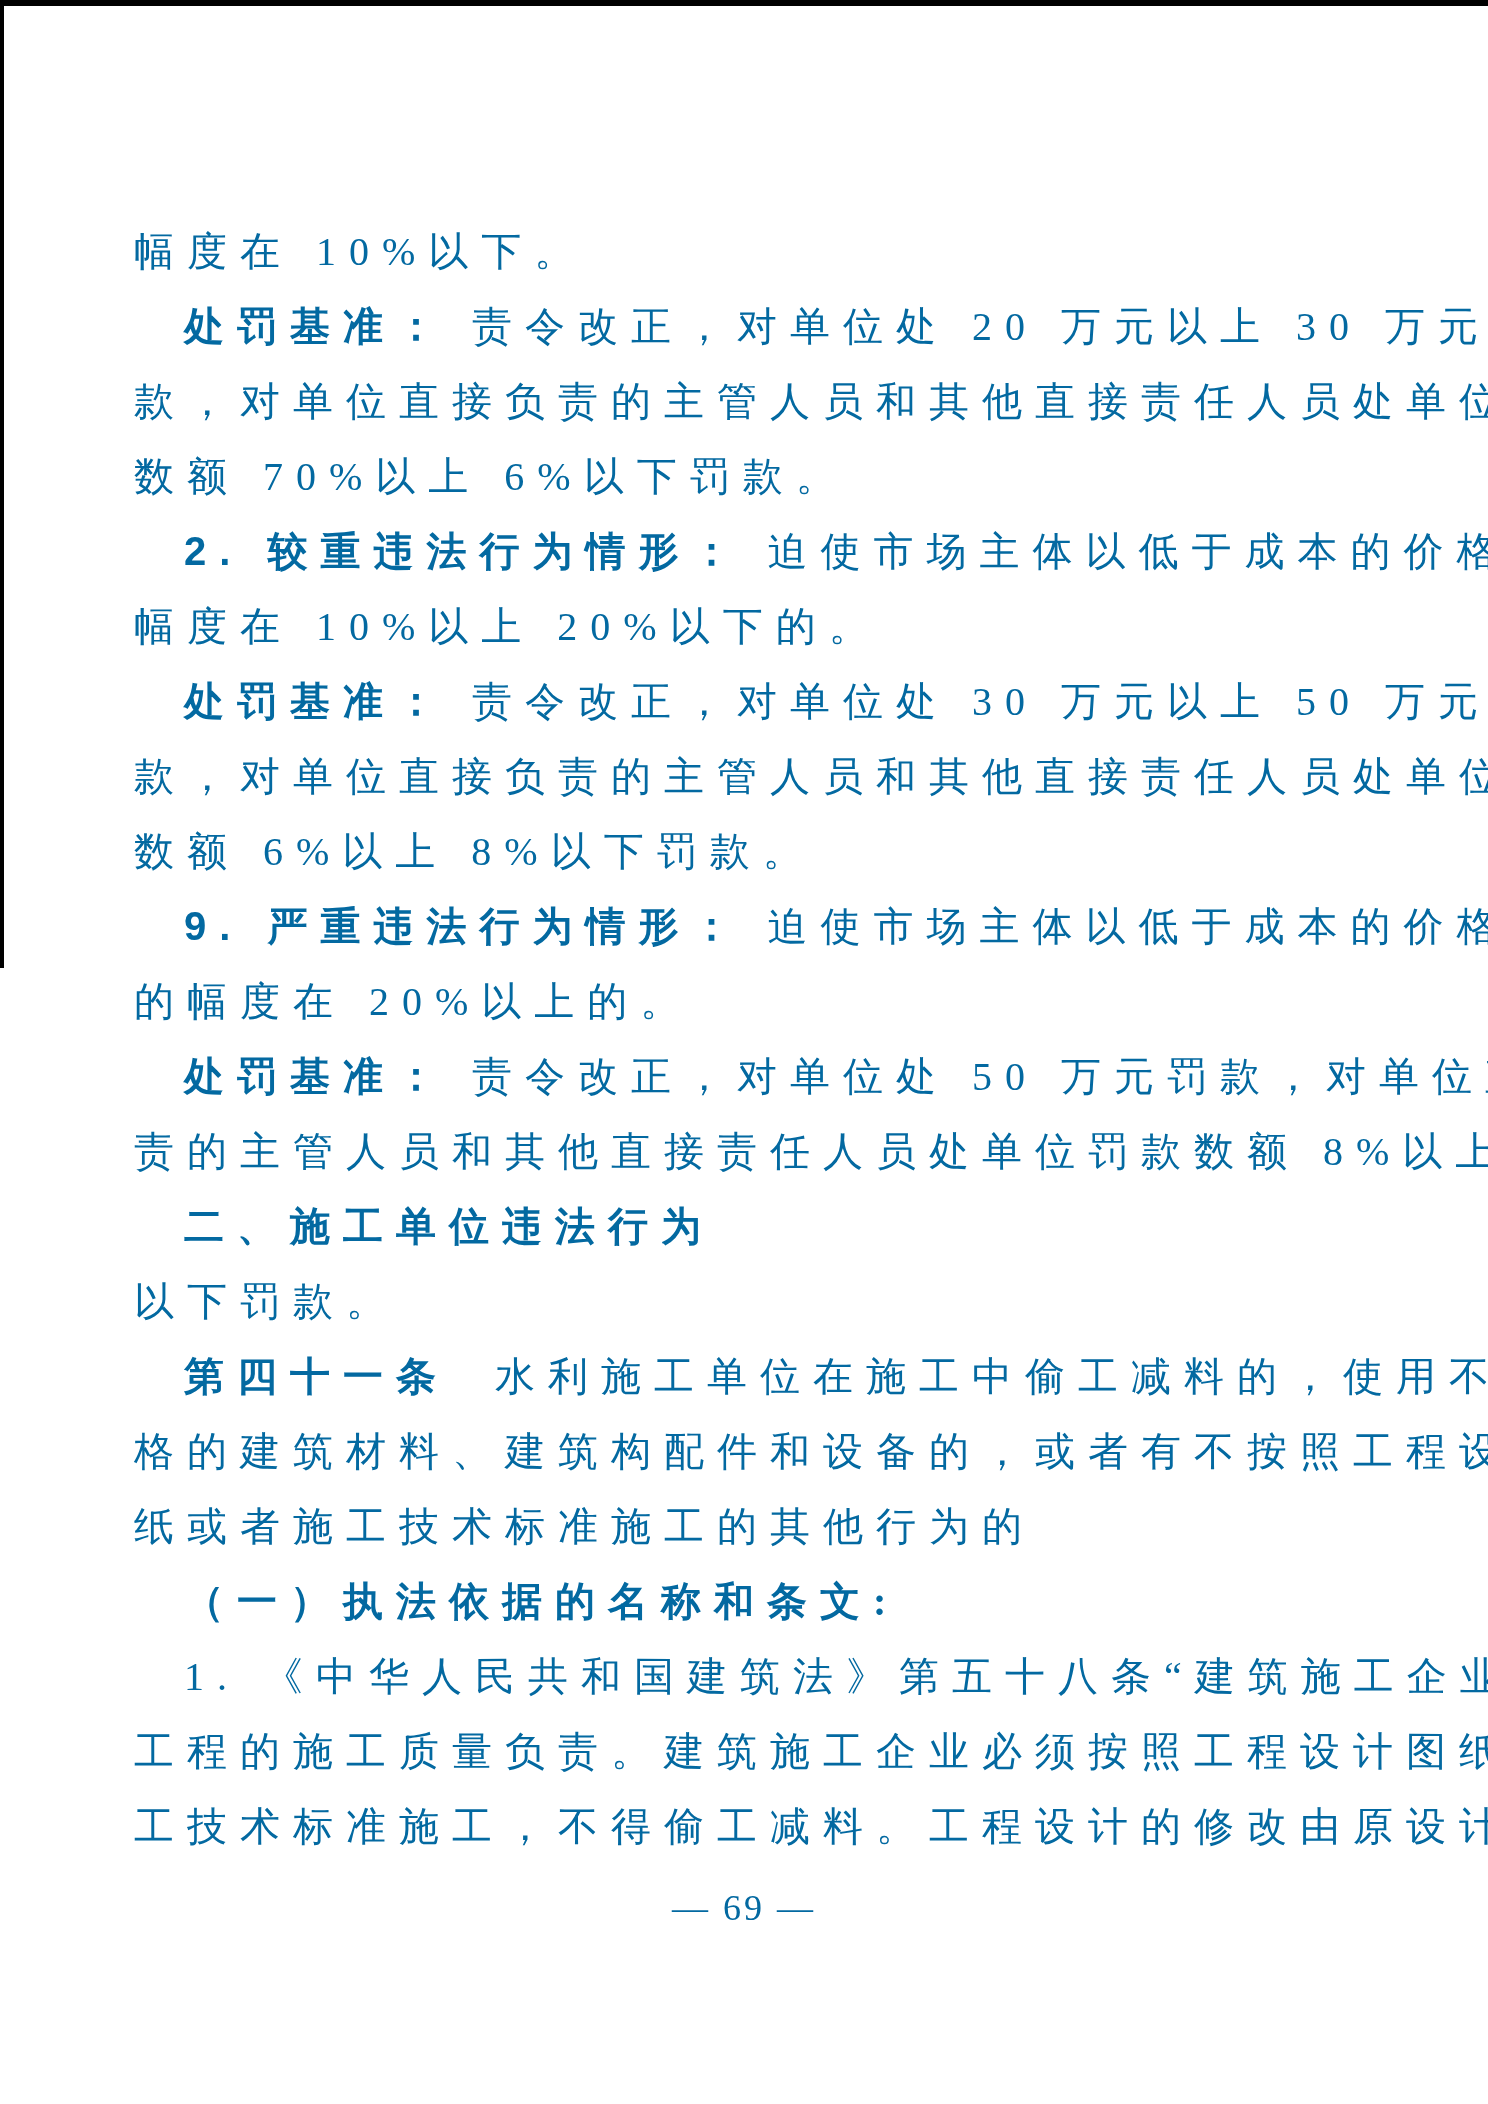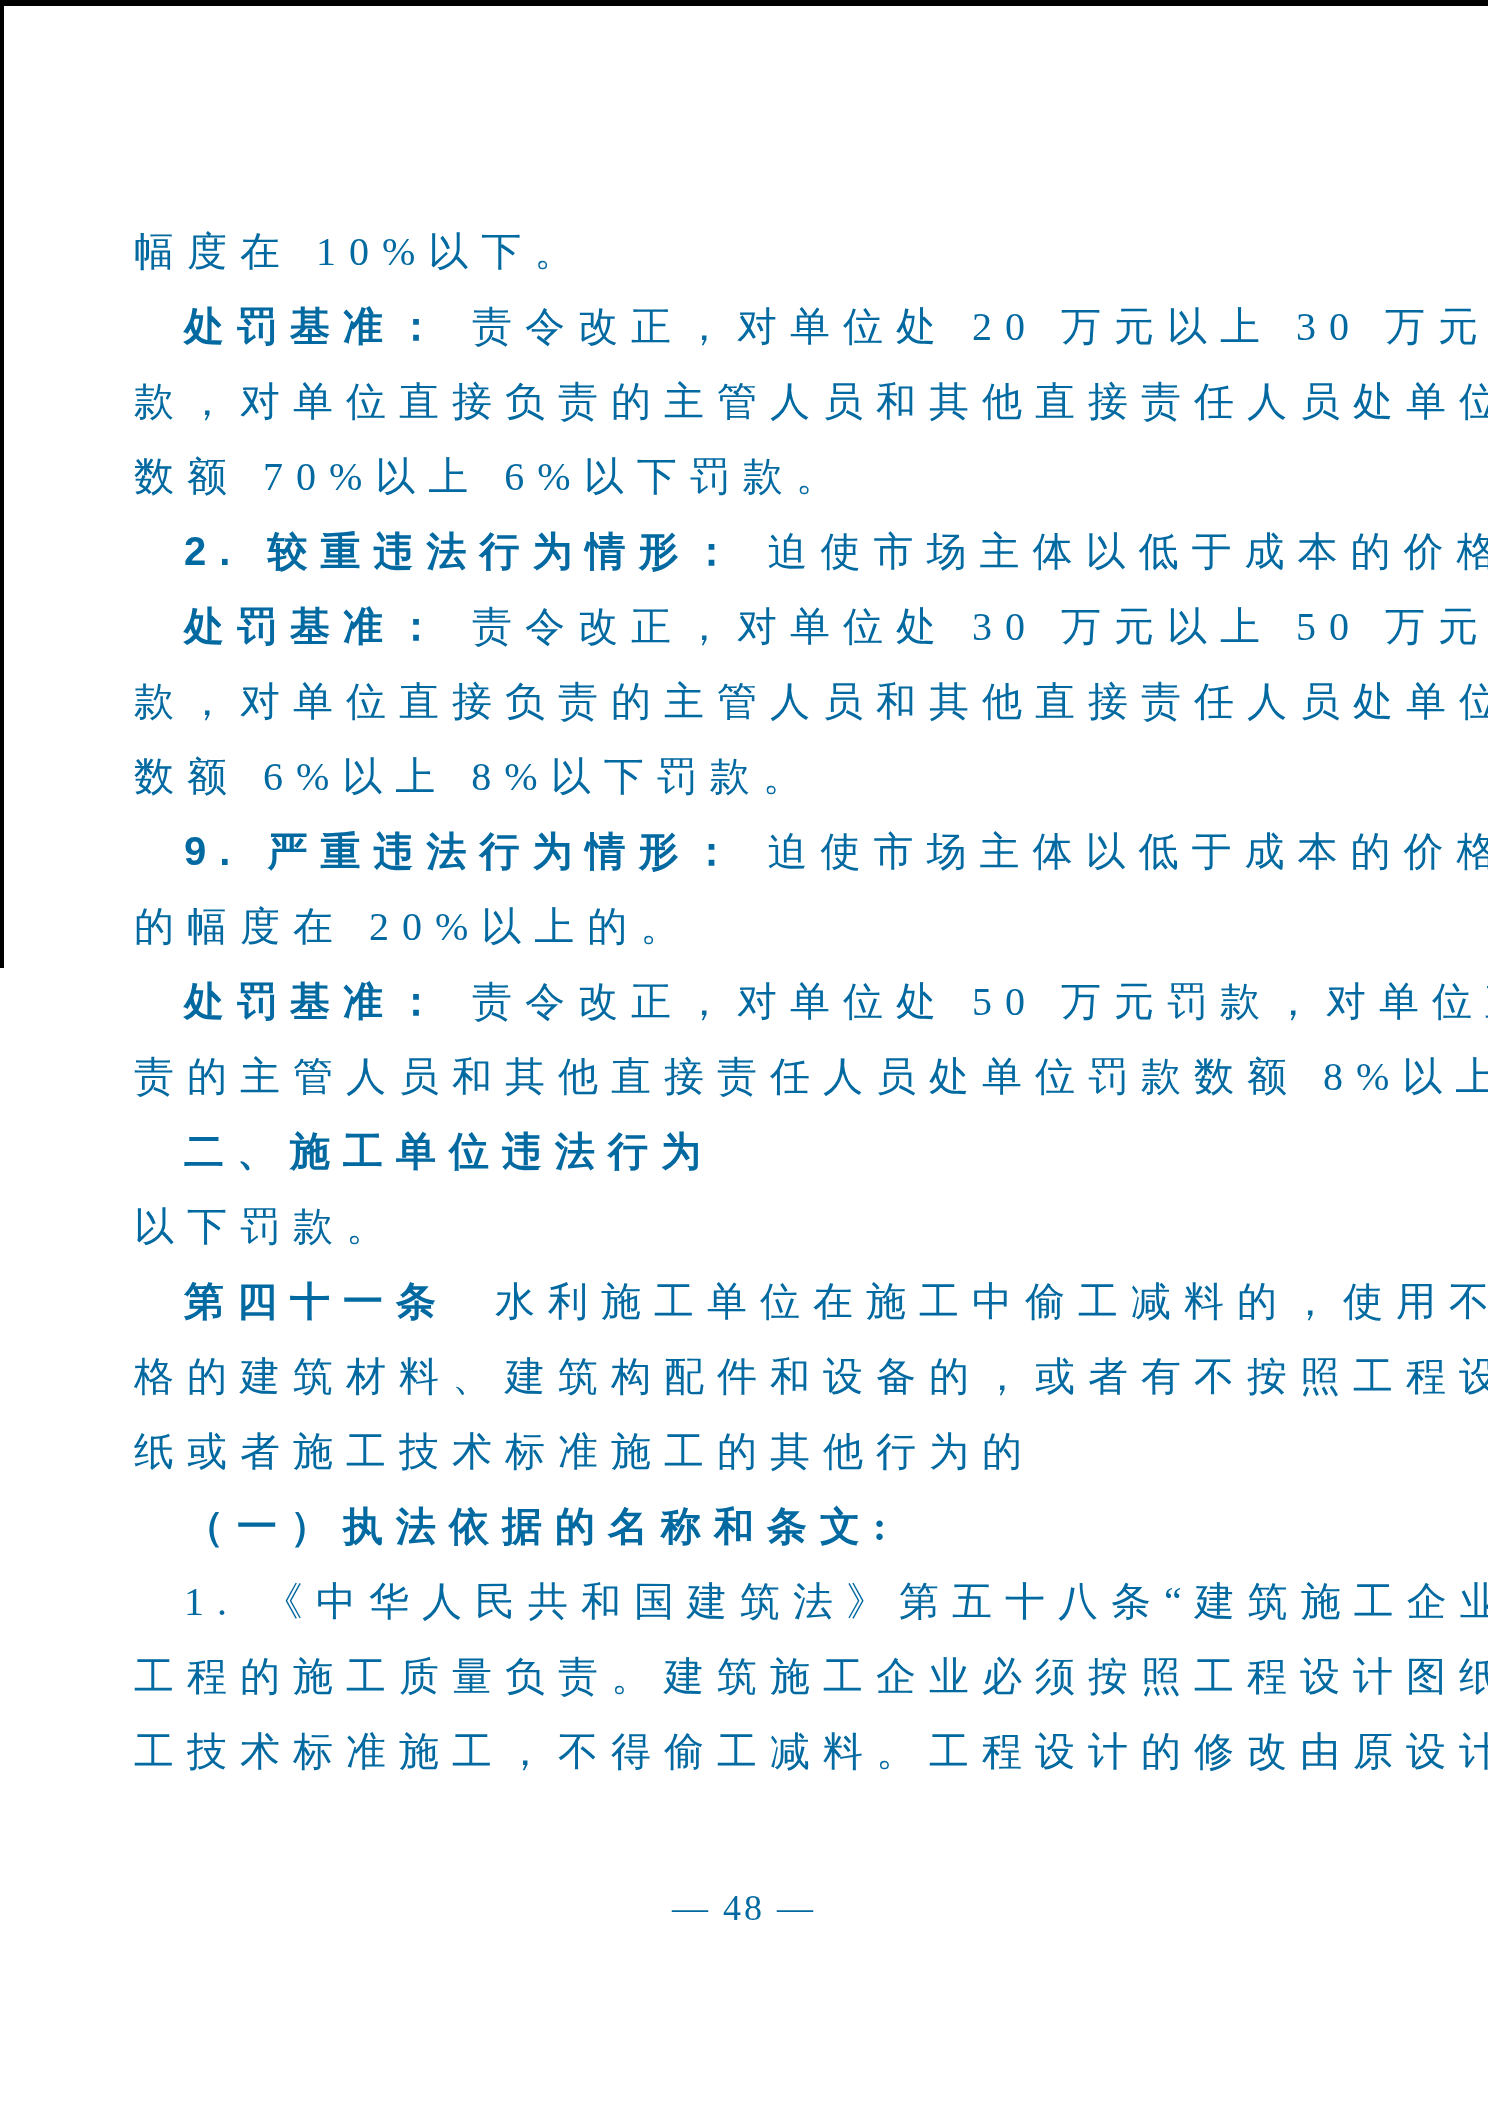--- a/index.html
+++ b/index.html
@@ -70,31 +70,32 @@
 
 <div class="page">
   <div class="scan-top-bar"></div>
   <div class="scan-left-bar"></div>
   <div class="content">
       <div class="line"><span>幅度在 10%以下。</span></div>
       <div class="line indent"><span class="run-hei">处罚基准：</span><span> 责令改正，对单位处 20 万元以上 30 万元以下罚</span></div>
       <div class="line"><span>款，对单位直接负责的主管人员和其他直接责任人员处单位罚款</span></div>
       <div class="line"><span>数额 70%以上 6%以下罚款。</span></div>
       <div class="line indent"><span class="run-hei">2. 较重违法行为情形：</span><span> 迫使市场主体以低于成本的价格竞标</span></div>
+      <div class="line"><span>幅度在 10%以上 20%以下的。</span></div>
       <div class="line indent"><span class="run-hei">处罚基准：</span><span> 责令改正，对单位处 30 万元以上 50 万元以下罚</span></div>
       <div class="line"><span>款，对单位直接负责的主管人员和其他直接责任人员处单位罚款</span></div>
       <div class="line"><span>数额 6%以上 8%以下罚款。</span></div>
       <div class="line indent"><span class="run-hei">9. 严重违法行为情形：</span><span> 迫使市场主体以低于成本的价格竞标</span></div>
       <div class="line"><span>的幅度在 20%以上的。</span></div>
       <div class="line indent"><span class="run-hei">处罚基准：</span><span> 责令改正，对单位处 50 万元罚款，对单位直接负</span></div>
       <div class="line"><span>责的主管人员和其他直接责任人员处单位罚款数额 8%以上 10%</span></div>
       <div class="line indent"><span class="run-hei">二、施工单位违法行为</span></div>
       <div class="line"><span>以下罚款。</span></div>
       <div class="line indent"><span class="run-hei">第四十一条</span><span>  水利施工单位在施工中偷工减料的，使用不合</span></div>
       <div class="line"><span>格的建筑材料、建筑构配件和设备的，或者有不按照工程设计图</span></div>
       <div class="line"><span>纸或者施工技术标准施工的其他行为的</span></div>
       <div class="line indent"><span class="run-kai">（一）执法依据的名称和条文:</span></div>
       <div class="line indent"><span>1. 《中华人民共和国建筑法》第五十八条“建筑施工企业对</span></div>
       <div class="line"><span>工程的施工质量负责。建筑施工企业必须按照工程设计图纸和施</span></div>
       <div class="line"><span>工技术标准施工，不得偷工减料。工程设计的修改由原设计单位</span></div>
     </div>
-  <div class="footer">— 48 —</div>
+  <div class="footer">— 69 —</div>
 </div>
 
 </body></html>

